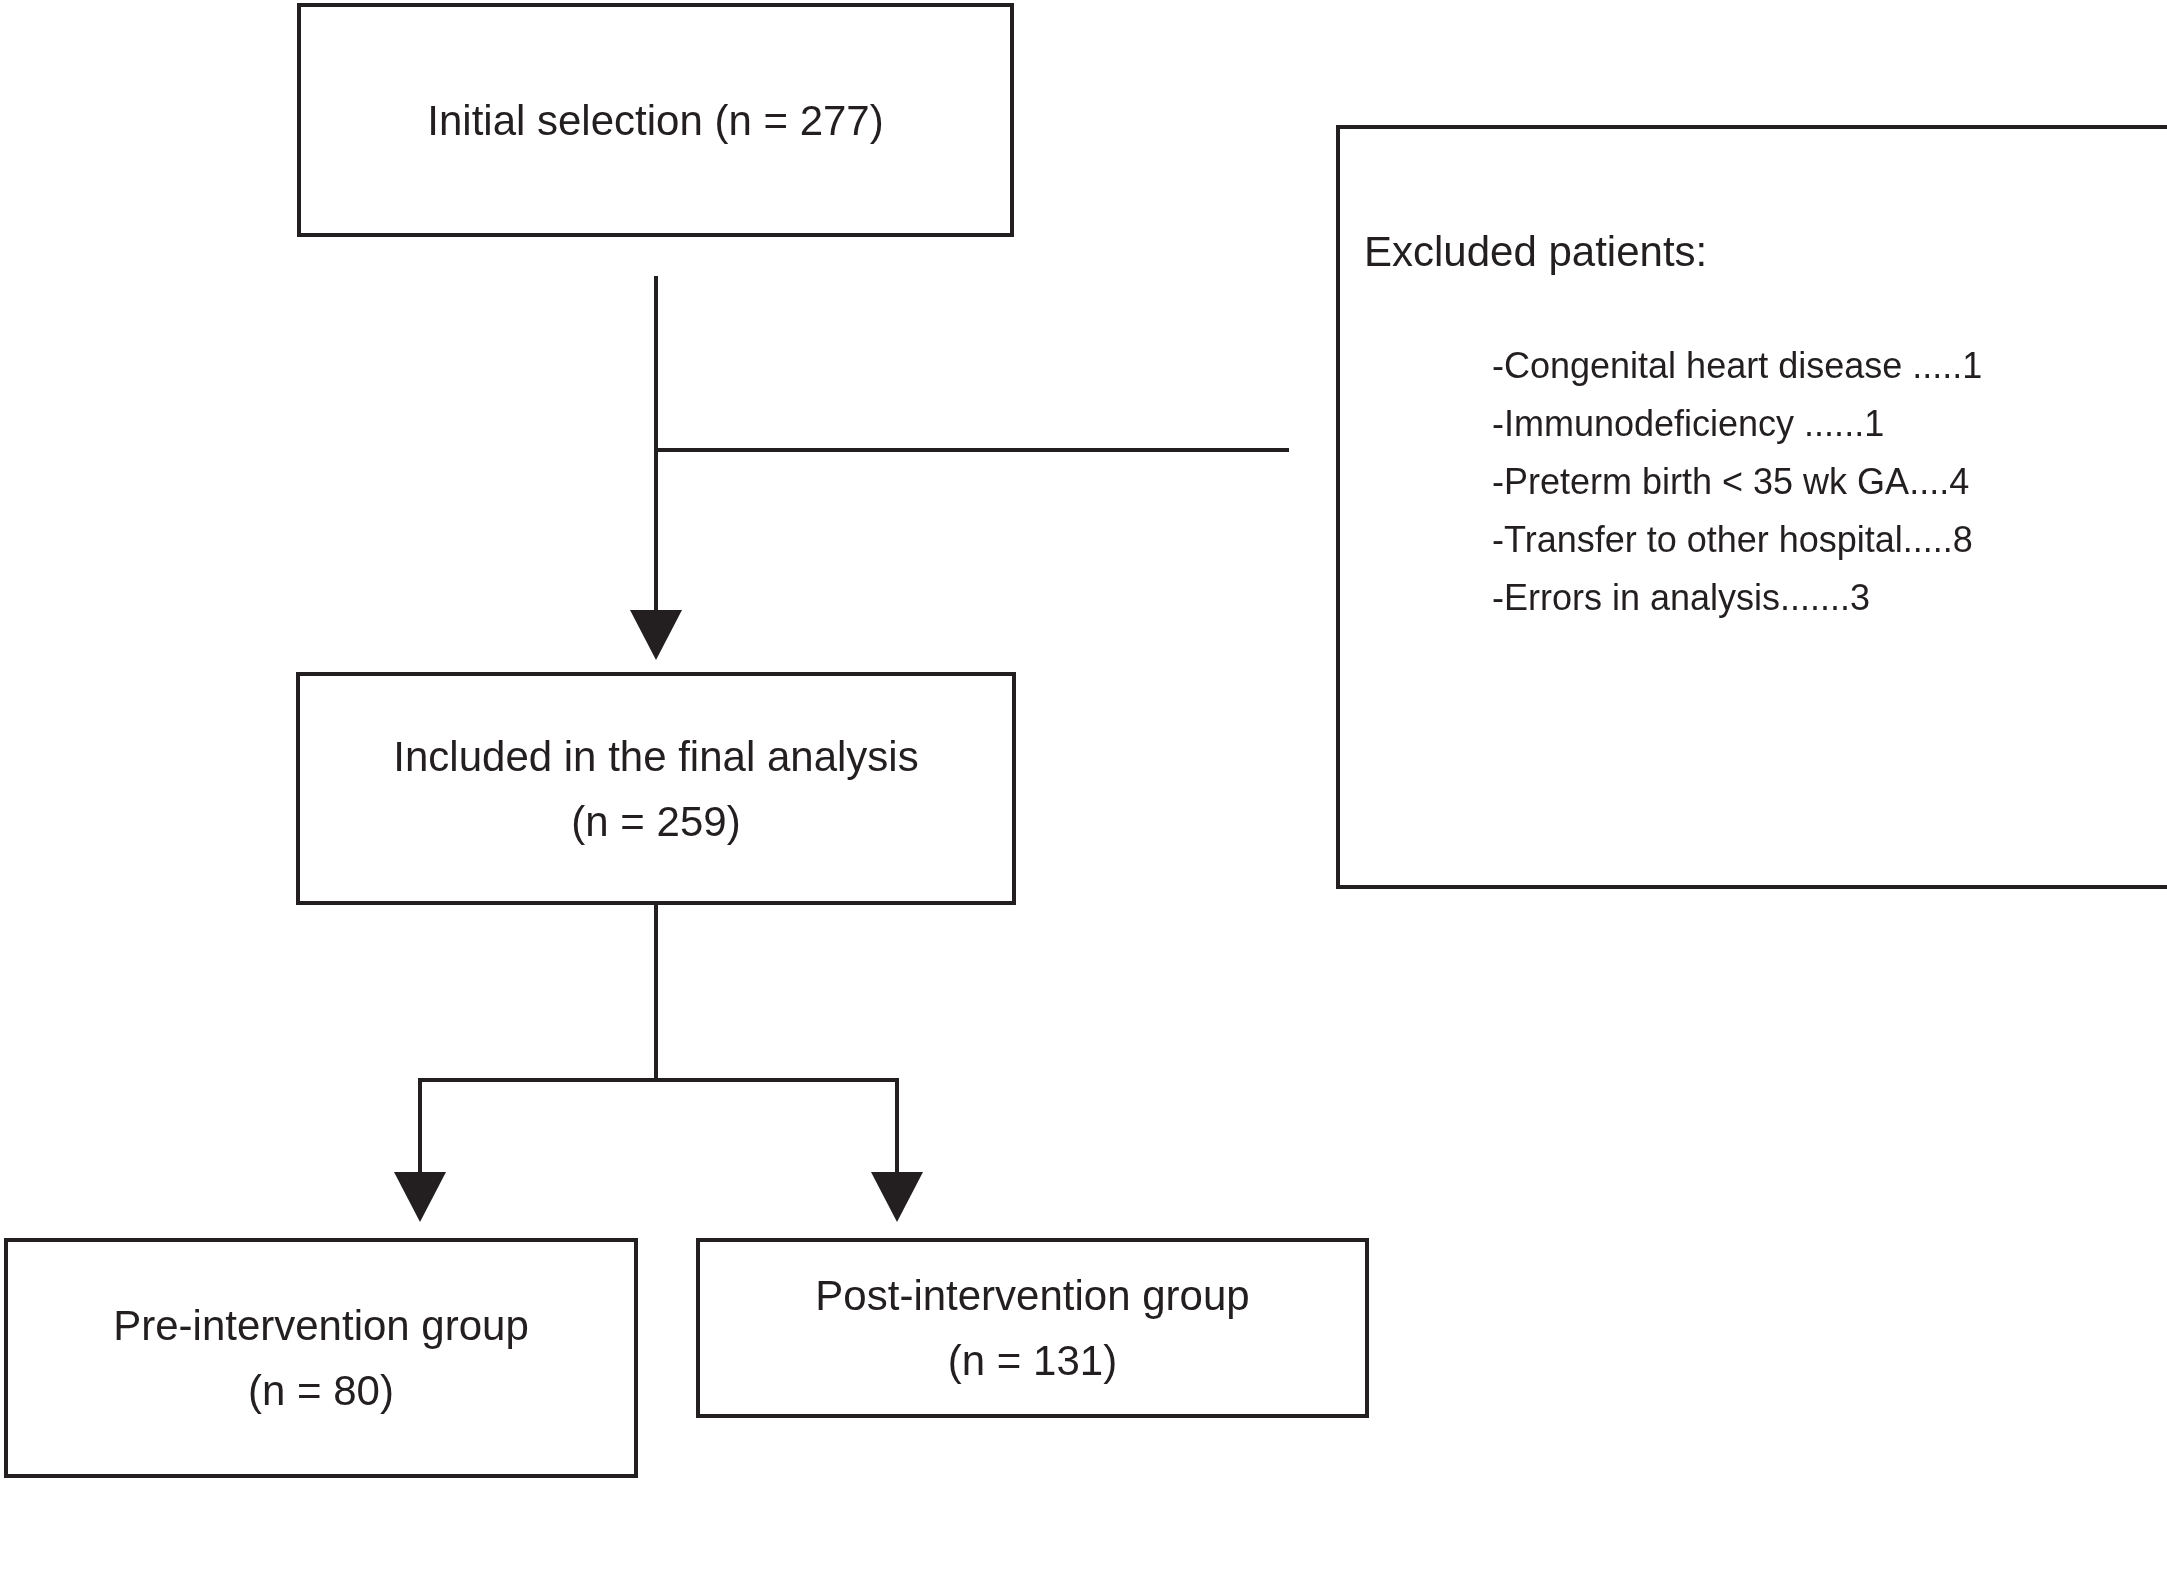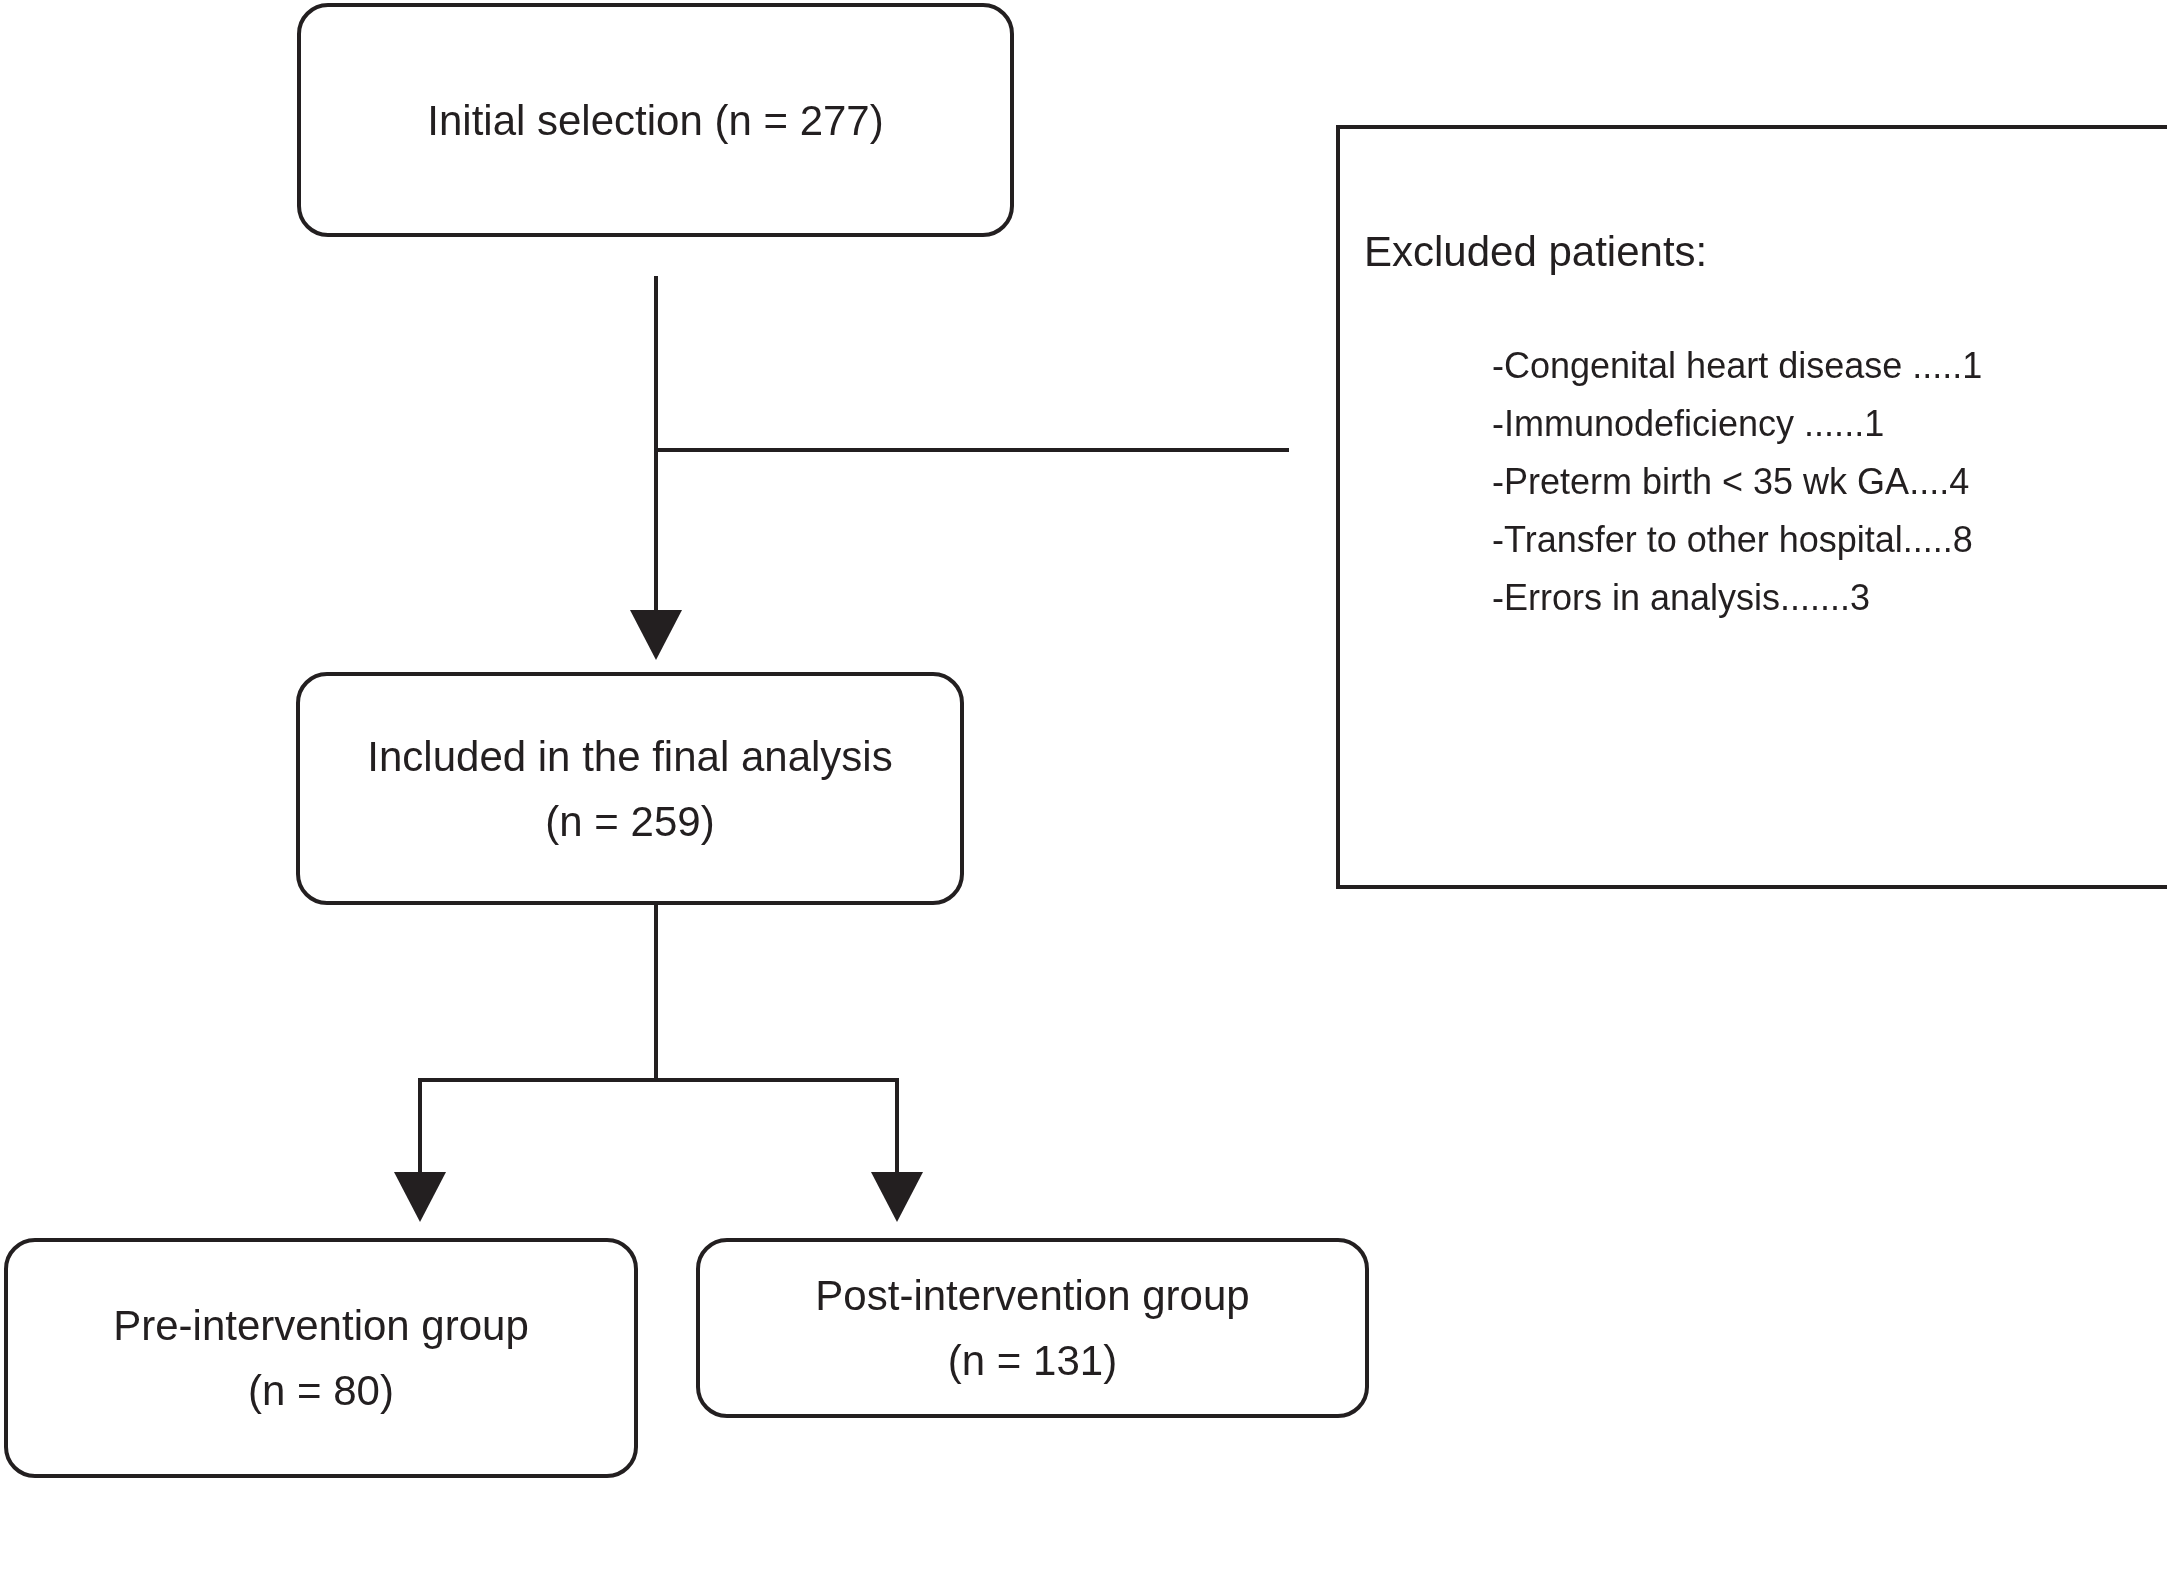--- a/index.html
+++ b/index.html
@@ -23,39 +23,38 @@
     background: #ffffff;
   }
   .box-center {
     display: flex;
     flex-direction: column;
     align-items: center;
     justify-content: center;
     text-align: center;
     font-size: 42px;
     line-height: 65px;
-    border-radius: 31px;
   }
   .line {
     position: absolute;
     background: #231f20;
   }
   .arrow-down {
     position: absolute;
     width: 0;
     height: 0;
     border-left: 26px solid transparent;
     border-right: 26px solid transparent;
     border-top: 50px solid #231f20;
   }
 
   
   #box-initial  { left: 297px;  top: 3px;    width: 717px; height: 234px; }
   #box-excluded { left: 1336px; top: 125px;  width: 878px; height: 764px; }
-  #box-included { left: 296px;  top: 672px;  width: 668px; height: 233px; }
+  #box-included { left: 296px;  top: 672px;  width: 720px; height: 233px; }
   #box-pre      { left: 4px;    top: 1238px; width: 634px; height: 240px; text-align: center; }
   #box-post     { left: 696px;  top: 1238px; width: 673px; height: 180px; }
 
   
   .excluded-title {
     position: absolute;
     left: 24px;
     top: 100px;
     font-size: 42px;
     line-height: 1.1;

